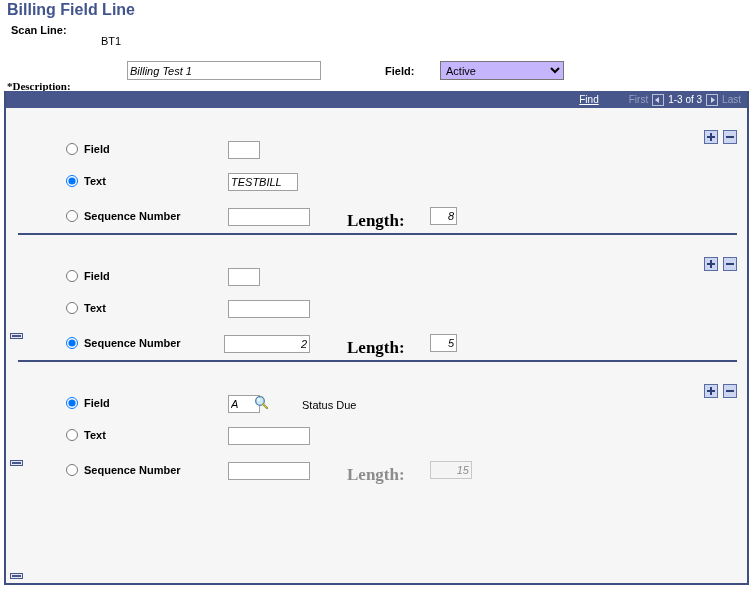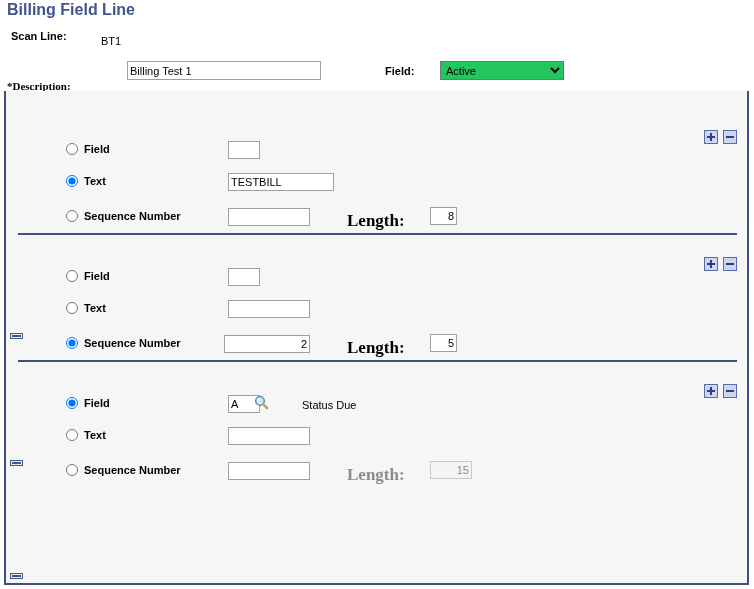--- a/index.html
+++ b/index.html
@@ -38,38 +38,39 @@
     color: #000000;
     white-space: nowrap;
   }
   .hdr-value {
     position: absolute;
     font-size: 11px;
     color: #000000;
     white-space: nowrap;
   }
 
-  #lbl-scanline  { left: 11px; top: 30px; }
+  #lbl-scanline  { left: 11px; top: 24px; }
   #val-scanline  { left: 101px; top: 35px; }
   #lbl-desc      { left: 7px;  top: 80px; font-family: Liberation Serif, serif; }
   #lbl-status    { left: 385px; top: 65px; }
 
   
   input.ps-input {
     position: absolute;
     box-sizing: border-box;
     font-family: "Liberation Sans", sans-serif;
     font-size: 11px;
     color: #000000;
     background: #ffffff;
     border: 1px solid #a0a0a0;
     padding: 0 2px;
     height: 18px;
     line-height: 16px;
     outline: none;
+    font-style: italic;
   }
   input.ps-input.disabled-look {
     background: #f4f4f4;
     border: 1px solid #c8c8c8;
     color: #8c8c8c;
   }
   input.num {
     text-align: right;
   }
 
@@ -80,21 +81,21 @@
     height: 19px;
   }
 
   
   select.ps-select {
     position: absolute;
     box-sizing: border-box;
     font-family: "Liberation Sans", sans-serif;
     font-size: 11px;
     color: #000000;
-    background: #22c55e;
+    background: #c4b5fd;
     border: 1px solid #767676;
     height: 19px;
     padding: 0 1px;
     outline: none;
   }
   #sel-status {
     left: 440px;
     top: 61px;
     width: 124px;
   }
@@ -295,38 +296,48 @@
 <div class="hdr-value" id="val-scanline">BT1</div>
 
 <div class="hdr-label" id="lbl-desc">*Description:</div>
 <input class="ps-input" id="inp-desc" type="text" value="Billing Test 1" style="">
 
 <div class="hdr-label" id="lbl-status">Field:</div>
 <select class="ps-select" id="sel-status"><option>Active</option><option>Inactive</option></select>
 
 <div id="grid">
 
+  <div id="grid-header">
+    <div class="navwrap">
+      <span class="nav-find">Find</span>
+      <span class="nav-first">First</span>
+      <span class="nav-arrow left"></span>
+      <span class="nav-count">1-3 of 3</span>
+      <span class="nav-arrow right"></span>
+      <span class="nav-last">Last</span>
+    </div>
+  </div>
 
   <div class="grid-row" id="row-1" style="top:17px;height:127px;">
     <div class="pm-wrap" style="right:10px; top:22px;">
       <span class="pm-btn plus"></span>
       <span class="pm-btn"></span>
     </div>
 
     <div class="radio-item" style="left:60px; top:35px;">
       <input type="radio" name="r1" id="r1-field" style="">
       <span class="radio-label">Field</span>
     </div>
     <input class="ps-input" style="left: 222px; top: 33px; width: 32px;" type="text" value="">
 
     <div class="radio-item" style="left:60px; top:67px;">
       <input type="radio" name="r1" id="r1-text" checked="" style="">
       <span class="radio-label">Text</span>
     </div>
-    <input class="ps-input" style="left: 222px; top: 65px; width: 106px;" type="text" value="TESTBILL">
+    <input class="ps-input" style="left: 222px; top: 65px; width: 70px;" type="text" value="TESTBILL">
 
     <div class="radio-item" style="left:60px; top:102px;">
       <input type="radio" name="r1" id="r1-seq" style="">
       <span class="radio-label">Sequence Number</span>
     </div>
     <input class="ps-input num" style="left: 222px; top: 100px; width: 82px;" type="text" value="">
 
     <div class="len-label" style="left:341px; top:103px;">Length:</div>
     <input class="ps-input num" style="left: 424px; top: 99px; width: 27px;" type="text" value="8">
 

